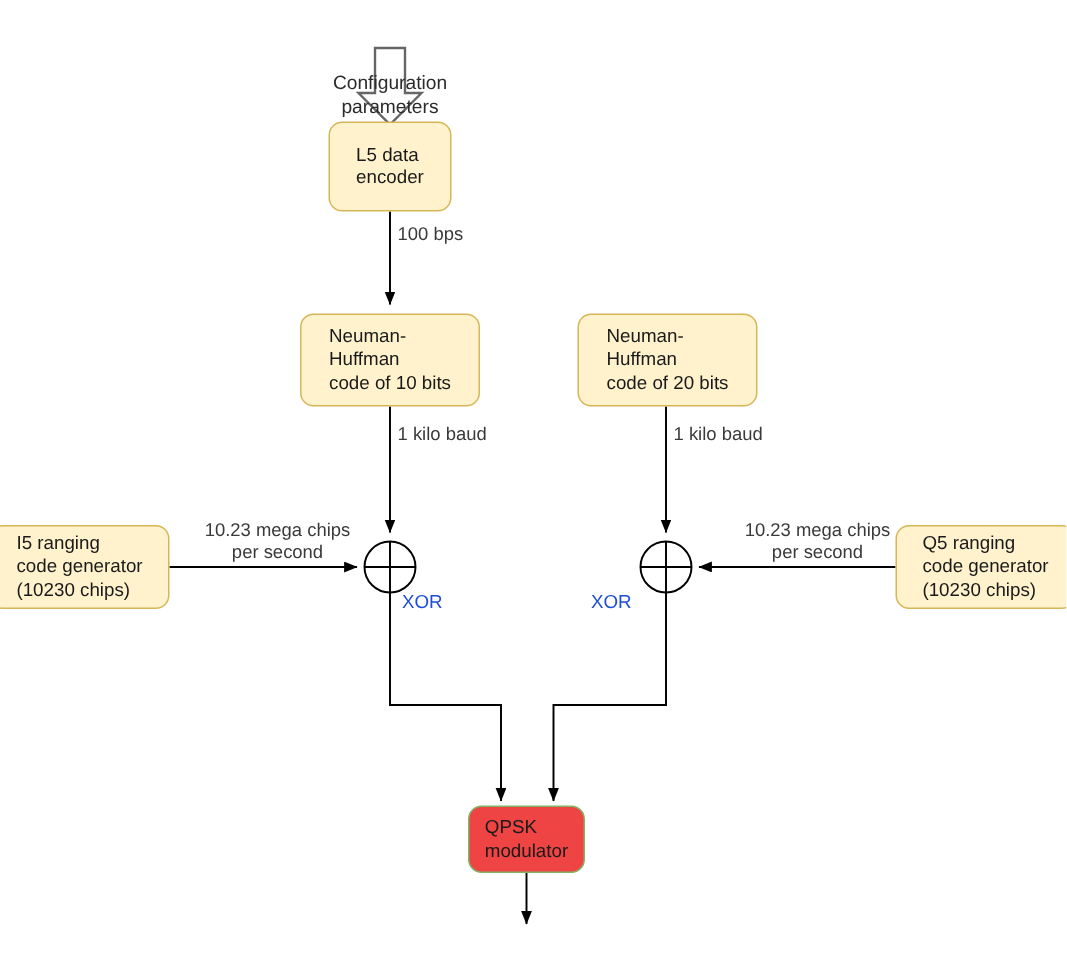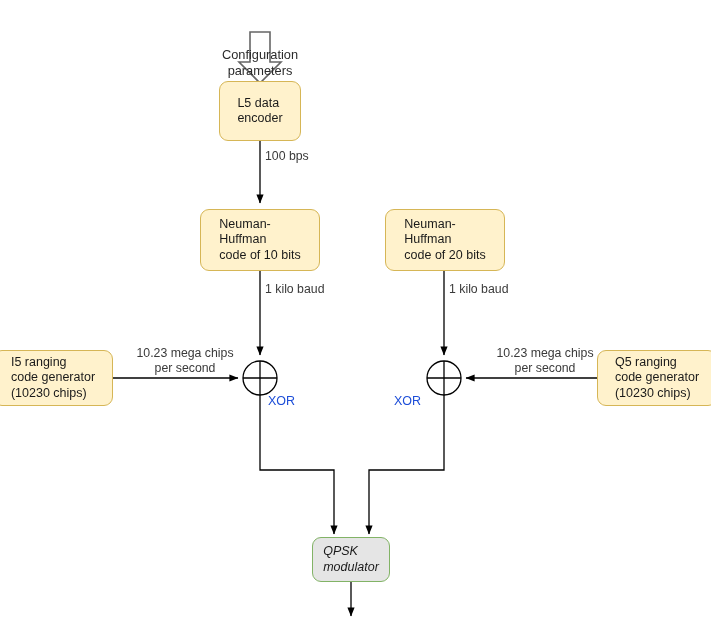--- a/index.html
+++ b/index.html
@@ -35,23 +35,22 @@
     line-height: 15.5px;
     color: #1a1a1a;
     white-space: pre-line;
     z-index: 3;
   }
   .node.tan {
     background: #fff2cc;
     border: 1.3px solid #d6b656;
   }
   .node.green {
-    background: #e5e5e5;
+    background: #ef4444;
     border: 1.3px solid #82b366;
-    font-style: italic;
   }
   .edge-label {
     position: absolute;
     font-size: 12.3px;
     line-height: 15px;
     color: #3a3a3a;
     white-space: pre-line;
     z-index: 4;
   }
   .free-label {

